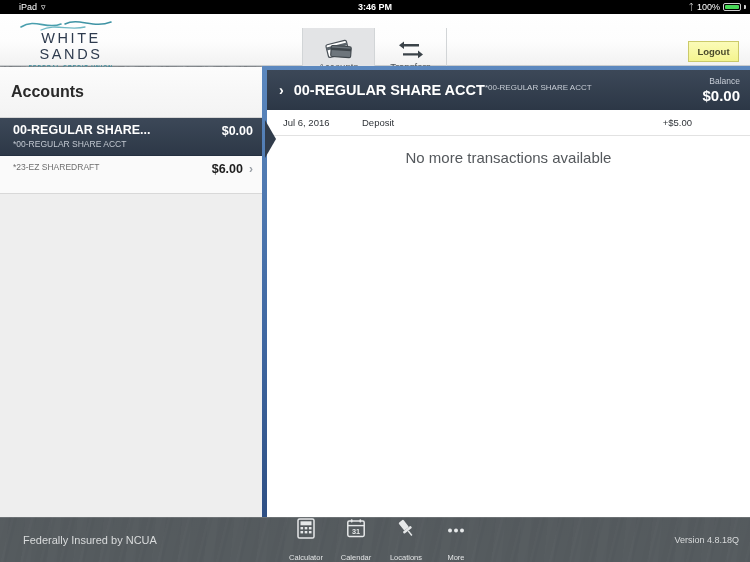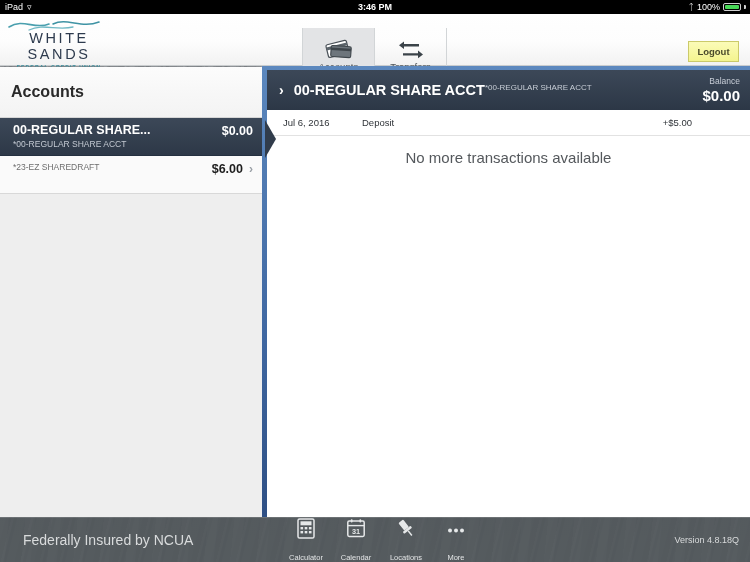--- a/index.html
+++ b/index.html
@@ -11,21 +11,21 @@
   }
 
   
   .statusbar {
     position: absolute; left: 0; top: 0;
     width: 750px; height: 14px;
     background: #000; color: #fff;
     font-size: 9px; line-height: 14px;
     display: flex; align-items: center;
   }
-  .sb-left { padding-left: 5px; display: flex; align-items: center; gap: 4px; }
+  .sb-left { padding-left: 19px; display: flex; align-items: center; gap: 4px; }
   .sb-center { position: absolute; left: 0; width: 750px; text-align: center; font-weight: bold; }
   .sb-right { position: absolute; right: 4px; display: flex; align-items: center; gap: 3px; }
   .wifi-ico { font-size: 9px; }
   .batt-shell {
     width: 18px; height: 8px; border: 1px solid #cfcfcf; border-radius: 2px;
     position: relative; display: inline-block;
   }
   .batt-fill { position: absolute; left: 1px; top: 1px; bottom: 1px; width: 14px; background: #49d858; border-radius: 1px; }
   .batt-tip { width: 2px; height: 4px; background: #cfcfcf; border-radius: 0 1px 1px 0; display: inline-block; }
 
@@ -44,21 +44,21 @@
       linear-gradient(180deg, #8e9296 0%, #7b8085 30%, #6b7074 70%, #787d81 100%);
   }
 
   
   .topbar {
     position: absolute; left: 0; top: 14px; width: 750px; height: 52px;
     background: linear-gradient(180deg, #ffffff 0%, #fdfdfd 55%, #f2f2f2 100%);
     border-bottom: 1px solid #c9ccce;
   }
   .logo-wrap {
-    position: absolute; left: 0; top: 4px; width: 118px; text-align: center;
+    position: absolute; left: 12px; top: 4px; width: 118px; text-align: center;
     user-select: none;
   }
   .logo-waves { height: 13px; }
   .logo-name {
     font-size: 14.5px; letter-spacing: 2.6px; color: #2e3b4e;
     font-weight: 400; margin-top: -1px;
   }
   .logo-sub {
     font-size: 5.2px; letter-spacing: 1.05px; color: #3f8d9b; margin-top: 2px;
     font-weight: bold;
@@ -175,21 +175,21 @@
     font-size: 15px; color: #54585c;
   }
 
   
   .bottombar {
     position: absolute; left: 0; bottom: 0; width: 750px; height: 45px;
     background: rgba(78,84,88,0.82);
     border-top: 1px solid rgba(255,255,255,0.14);
     display: flex; align-items: center;
   }
-  .ncua { position: absolute; left: 11px; font-size: 14px; color: #d9dbdc; padding-left: 12px; }
+  .ncua { position: absolute; left: 11px; font-size: 11px; color: #d9dbdc; padding-left: 12px; }
   .bottom-tabs {
     position: absolute; left: 281px; display: flex; align-items: center; gap: 0px;
   }
   .btab {
     width: 50px; display: flex; flex-direction: column; align-items: center; gap: 14px;
     color: #e3e5e6;
   }
   .btab-label { font-size: 7.5px; }
   .btab-icon { height: 21px; display: flex; align-items: flex-end; justify-content: center; }
   .version { position: absolute; right: 11px; font-size: 9px; color: #d9dbdc; }

